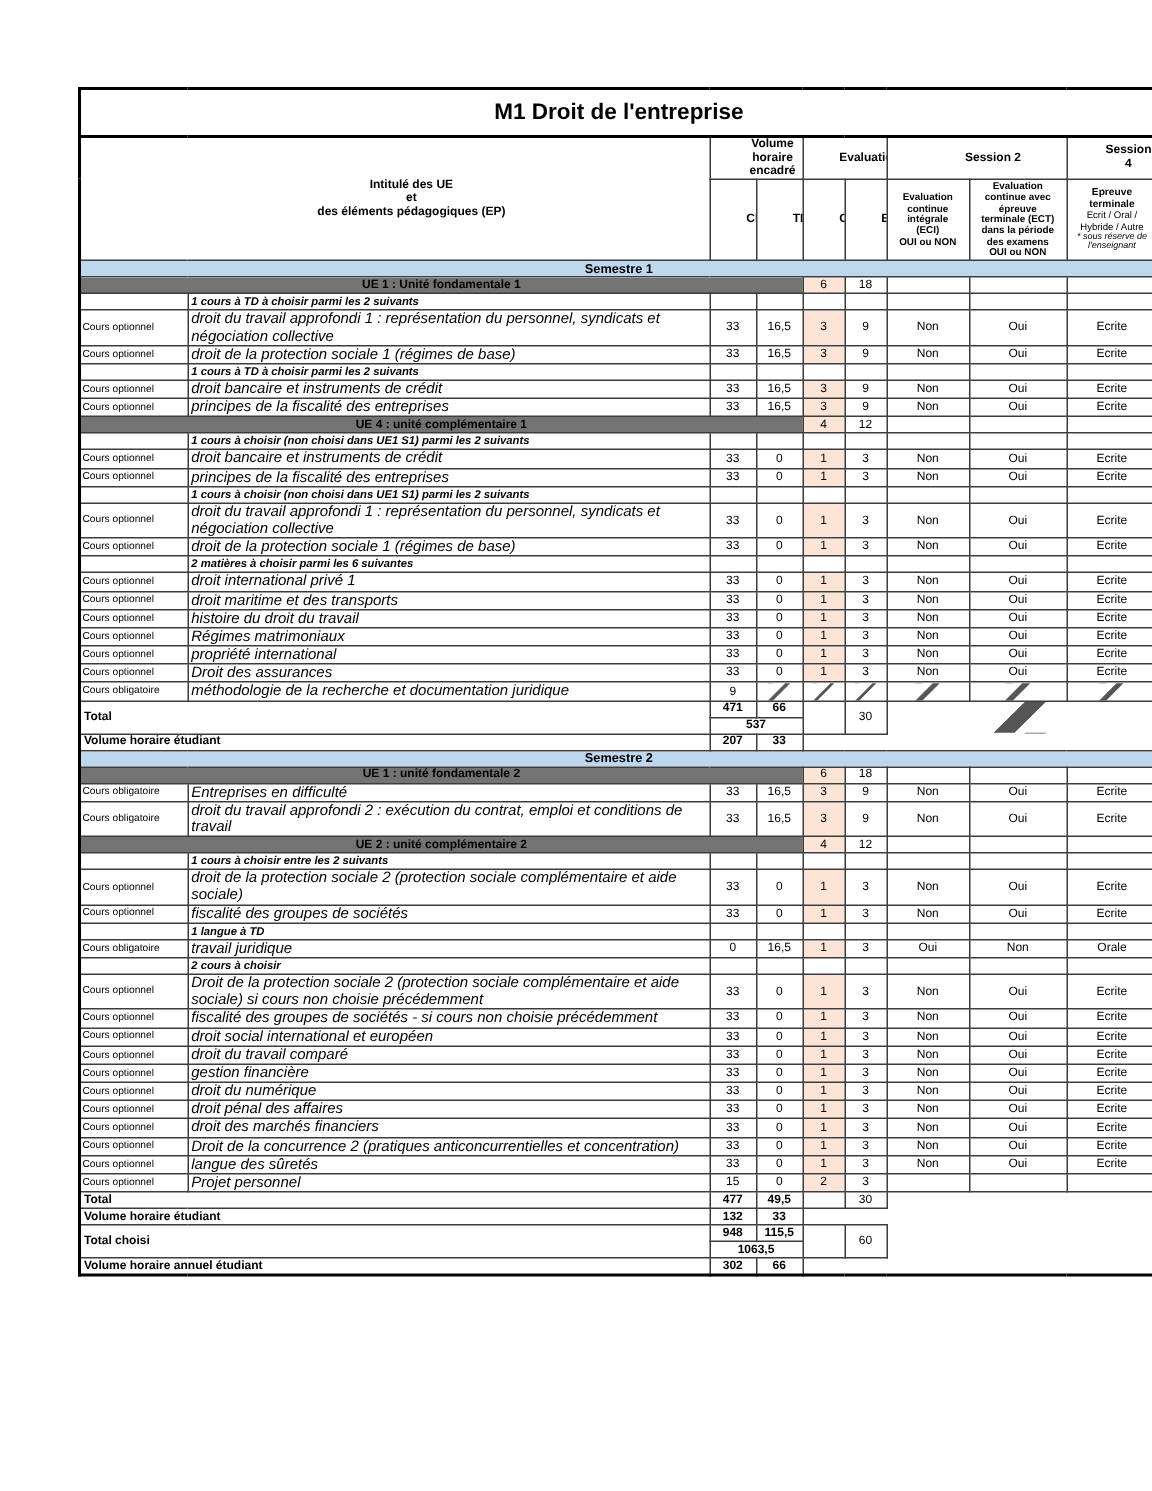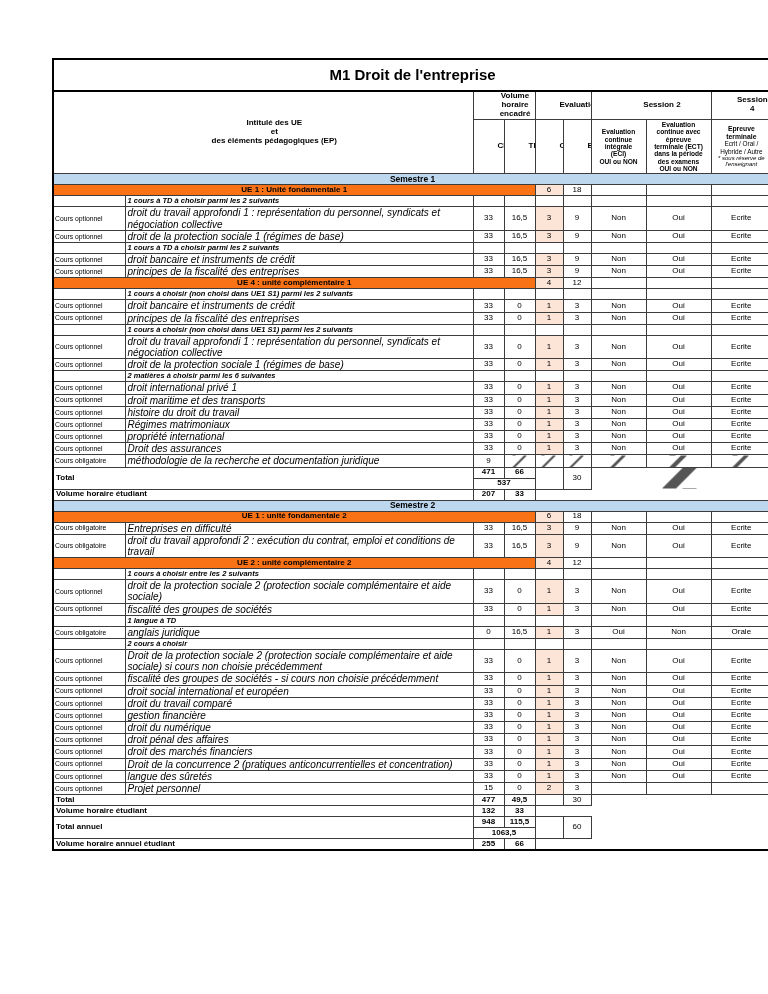--- a/index.html
+++ b/index.html
@@ -36,21 +36,21 @@
     border: 2px solid #000;
   }
   .hc { font-weight: bold; text-align: center; white-space: pre-line; font-size: 8px; padding-left: 24px; }
   .h1row td { height: 19px; }
   .small { font-size: 6.6px; font-weight: bold; white-space: pre-line; text-align: center; padding: 1px; }
   .s2d { text-align: center; vertical-align: middle; padding: 1px; }
   .s2d .bld { font-weight: bold; font-size: 6.8px; white-space: pre-line; }
   .s2d .norm { font-weight: normal; font-size: 6.4px; white-space: pre-line; }
   .s2d .note { font-weight: normal; font-style: italic; font-size: 6px; white-space: pre-line; }
   .sem { background: #BDD7EE; font-weight: bold; text-align: center; font-size: 8.5px; }
-  .ue  { background: #f97316; font-weight: bold; text-align: center; font-size: 8px; }
+  .ue  { background: #737373; font-weight: bold; text-align: center; font-size: 8px; }
   .coef { background: #FCE4D6; }
   .c { text-align: center; }
   .b { font-weight: bold; }
   .ctype { font-size: 6.8px; padding-left: 1px; white-space: nowrap; }
   .cname { font-style: italic; font-size: 10px; }
   .choice { font-weight: bold; font-style: italic; font-size: 7.5px; }
   .tlabel { font-weight: bold; text-align: left; font-size: 8px; }
   .nob { border: none; }
   .diag {
     background-image: linear-gradient(135deg, transparent 46%, #555 46%, #555 53%, transparent 53%);
@@ -451,21 +451,21 @@
             <td class="c"></td>
             <td class="c"></td>
             <td class="c"></td>
             <td class="c"></td>
             <td class="c"></td>
             <td class="c"></td>
             <td class="c"></td>
           </tr>
           <tr>
             <td class="ctype">Cours obligatoire</td>
-            <td class="cname">anglais juridique</td>
+            <td class="cname">travail juridique</td>
             <td class="c">0</td>
             <td class="c">16,5</td>
             <td class="coef c">1</td>
             <td class="c">3</td>
             <td class="c">Oui</td>
             <td class="c">Non</td>
             <td class="c">Orale</td>
           </tr>
           <tr>
             <td class="ctype"></td>
@@ -607,32 +607,32 @@
             <td class="c">30</td>
             <td class="nob" colspan="3"></td>
           </tr>
           <tr>
             <td class="tlabel" colspan="2">Volume horaire étudiant</td>
             <td class="c b">132</td>
             <td class="c b">33</td>
             <td class="nob" colspan="5"></td>
           </tr>
           <tr>
-            <td class="tlabel" colspan="2" rowspan="2">Total annuel</td>
+            <td class="tlabel" colspan="2" rowspan="2">Total choisi</td>
             <td class="c b">948</td>
             <td class="c b">115,5</td>
             <td class="c" colspan="1" rowspan="2"></td>
             <td class="c" colspan="1" rowspan="2">60</td>
             <td class="nob" colspan="3" rowspan="2"></td>
           </tr>
           <tr>
             <td class="c b" colspan="2">1063,5</td>
           </tr>
           <tr>
             <td class="tlabel" colspan="2">Volume horaire annuel étudiant</td>
-            <td class="c b">255</td>
+            <td class="c b">302</td>
             <td class="c b">66</td>
             <td class="nob" colspan="5"></td>
           </tr>
         </tbody>
     </table>
   </div>
 </div>
 
 </body></html>

